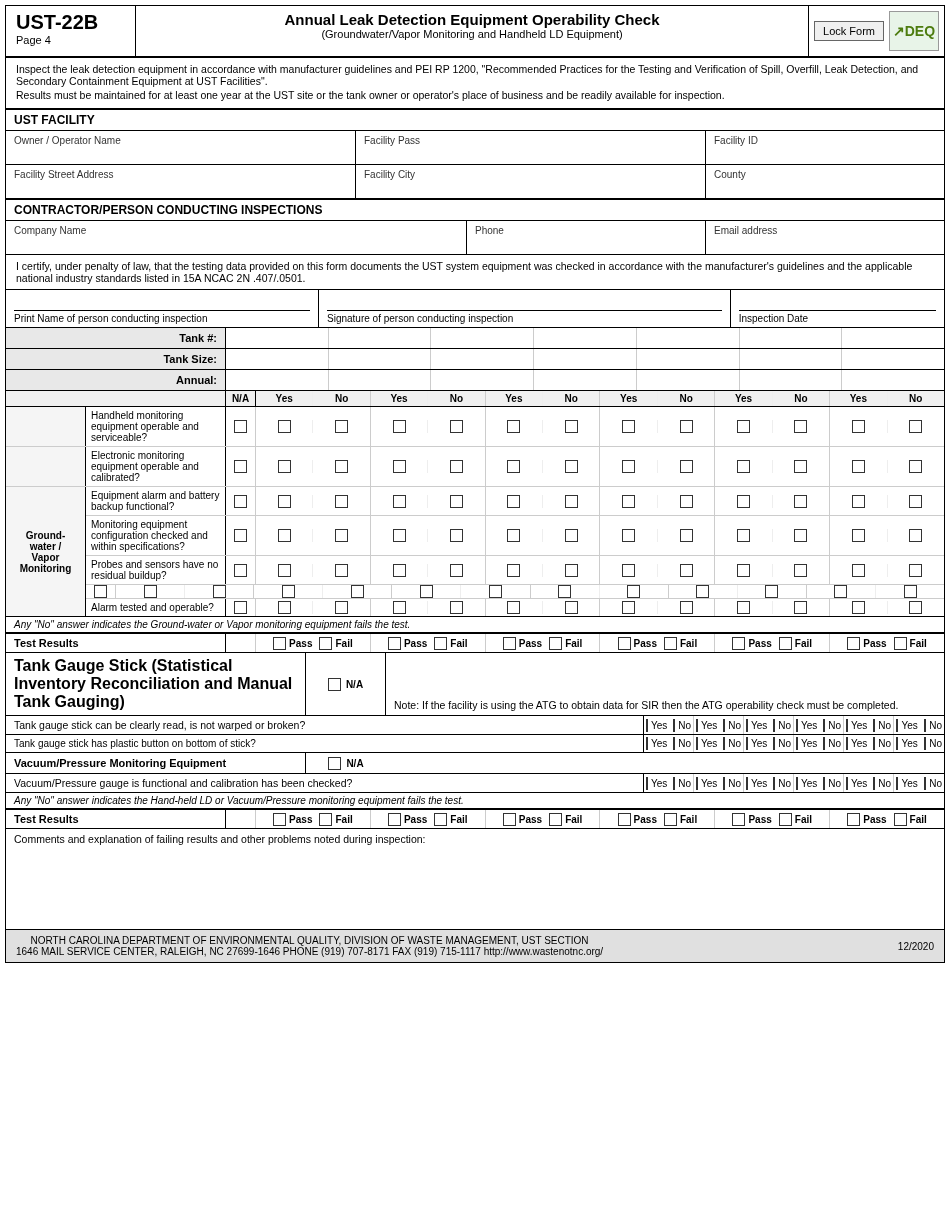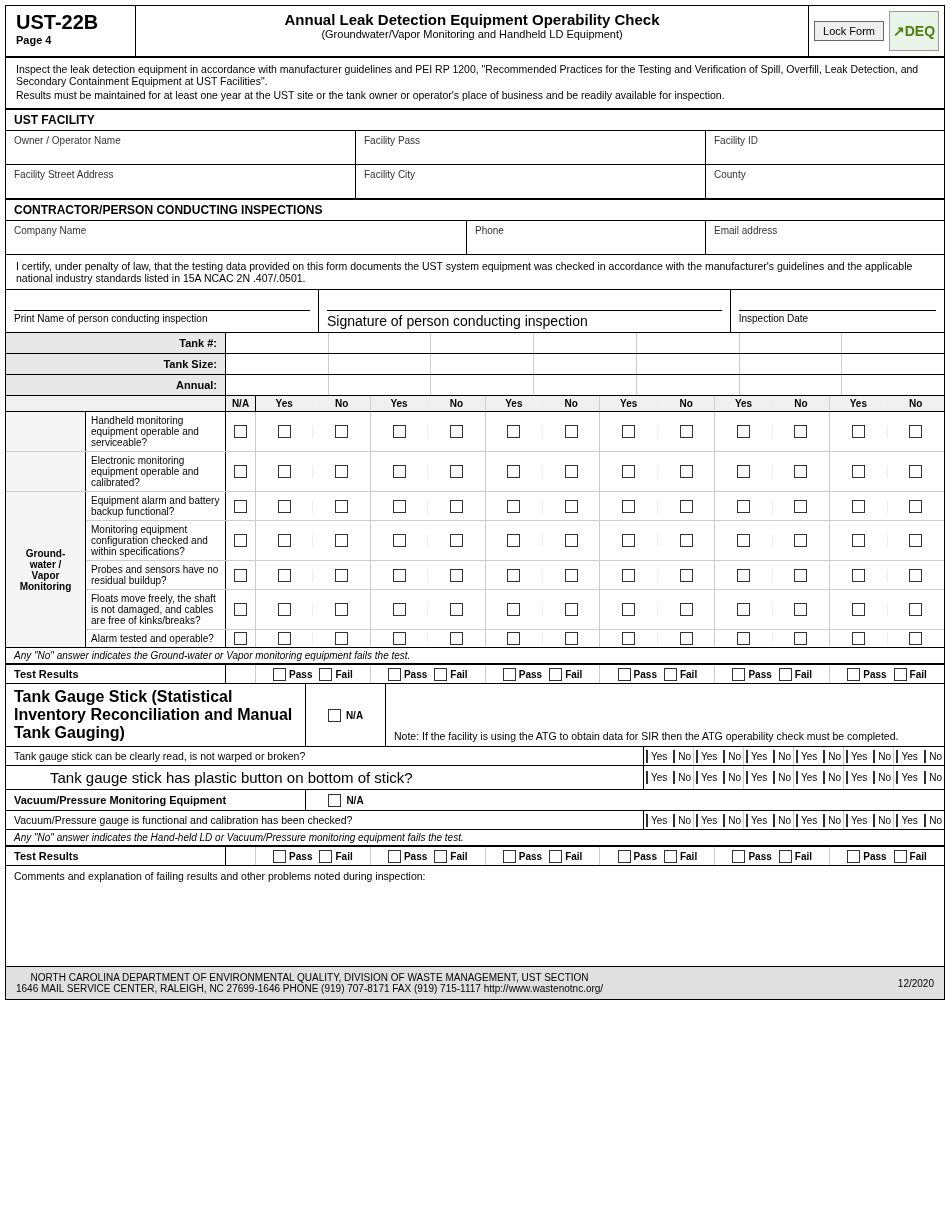--- a/index.html
+++ b/index.html
@@ -3,21 +3,21 @@
   <meta charset="utf-8">
   <style>
     * { box-sizing: border-box; margin: 0; padding: 0; }
     body { font-family: Arial, sans-serif; font-size: 11px; background: #fff; width: 950px; }
     .page { border: 1px solid #000; margin: 5px; }
     
     
     .header { display: flex; border-bottom: 2px solid #000; }
     .header-left { padding: 5px 10px; border-right: 1px solid #000; min-width: 130px; }
     .header-left .form-num { font-size: 20px; font-weight: bold; }
-    .header-left .page-num { font-weight: bold; }
+    .header-left .page-num { font-weight: normal; }
     .header-center { flex: 1; text-align: center; padding: 5px; }
     .header-center .title { font-size: 15px; font-weight: bold; }
     .header-center .subtitle { font-size: 11px; }
     .header-right { display: flex; align-items: center; gap: 5px; padding: 5px; border-left: 1px solid #000; }
     .lock-form-btn { border: 1px solid #666; padding: 3px 8px; font-size: 11px; background: #f0f0f0; white-space: nowrap; }
     .logo-box { border: 1px solid #999; width: 50px; height: 40px; display: flex; align-items: center; justify-content: center; background: #e8f4e8; font-size: 9px; font-weight: bold; color: #2a6e2a; }
     
     
     .instructions { padding: 5px 10px; border-bottom: 1px solid #000; font-size: 10.5px; }
     .instructions p { margin-bottom: 2px; }
@@ -132,21 +132,21 @@
     <p>I certify, under penalty of law, that the testing data provided on this form documents the UST system equipment was checked in accordance with the manufacturer's guidelines and the applicable national industry standards listed in 15A NCAC 2N .407/.0501.</p>
   </div>
 
   <div style="display:flex; border-bottom:1px solid #000;">
     <div style="flex:3; padding:3px 8px; border-right:1px solid #000;">
       <div style="border-bottom:1px solid #000; height:18px;"></div>
       <div style="font-size:10px; margin-top:2px;">Print Name of person conducting inspection</div>
     </div>
     <div style="flex:4; padding:3px 8px; border-right:1px solid #000;">
       <div style="border-bottom:1px solid #000; height:18px;"></div>
-      <div style="font-size:14px; margin-top:2px;">Signature of person conducting inspection</div>
+      <div style="font-size:10px; margin-top:2px;">Signature of person conducting inspection</div>
     </div>
     <div style="flex:2; padding:3px 8px;">
       <div style="border-bottom:1px solid #000; height:18px;"></div>
       <div style="font-size:10px; margin-top:2px;">Inspection Date</div>
     </div>
   </div>
 
   <div class="tank-row">
     <div class="tank-label-cell">Tank #:</div>
     <div class="tank-data-cell" style="border-right:1px solid #ccc;"></div>
@@ -484,21 +484,20 @@
           <div style="flex:1; display:flex; align-items:center; justify-content:center; border-right:1px solid #eee;">
               <span class="cb"></span>
             </div>
           <div style="flex:1; display:flex; align-items:center; justify-content:center;">
               <span class="cb"></span>
             </div>
         </div>
       </div>
 
       <div style="display:flex; border-bottom:1px solid #ccc; flex:1;">
-        <div style="width:140px; border-right:1px solid #000; padding:3px 5px; font-size:10px; display:flex; align-items:center;">Floats move freely, the shaft is not damaged, and cables are free of kinks/breaks?</div>
         <div style="width:30px; border-right:1px solid #ccc; display:flex; align-items:center; justify-content:center;">
             <span class="cb"></span>
           </div>
         <div style="flex:1; display:flex; border-right:1px solid #ccc; align-items:center;">
           <div style="flex:1; display:flex; align-items:center; justify-content:center; border-right:1px solid #eee;">
               <span class="cb"></span>
             </div>
           <div style="flex:1; display:flex; align-items:center; justify-content:center;">
               <span class="cb"></span>
             </div>
@@ -692,21 +691,21 @@
     </div>
     <div style="width:50px; display:flex; align-items:center; justify-content:center; gap:3px; padding:2px; font-size:10px;">
       <span class="cb"></span>
         <span>Yes</span>
       <span class="cb" style="margin-left:3px;"></span>
         <span>No</span>
     </div>
   </div>
 
   <div style="display:flex; border-bottom:1px solid #000;">
-    <div style="flex:1; padding:3px 8px; border-right:1px solid #000; font-size:15px; display:flex; align-items:center;margin-left:36px;">Tank gauge stick has plastic button on bottom of stick?</div>
+    <div style="flex:1; padding:3px 8px; border-right:1px solid #000; font-size:10px; display:flex; align-items:center;">Tank gauge stick has plastic button on bottom of stick?</div>
     <div style="width:50px; border-right:1px solid #ccc; display:flex; align-items:center; justify-content:center; gap:3px; padding:2px; font-size:10px;">
       <span class="cb"></span>
         <span>Yes</span>
       <span class="cb" style="margin-left:3px;"></span>
         <span>No</span>
     </div>
     <div style="width:50px; border-right:1px solid #ccc; display:flex; align-items:center; justify-content:center; gap:3px; padding:2px; font-size:10px;">
       <span class="cb"></span>
         <span>Yes</span>
       <span class="cb" style="margin-left:3px;"></span>

